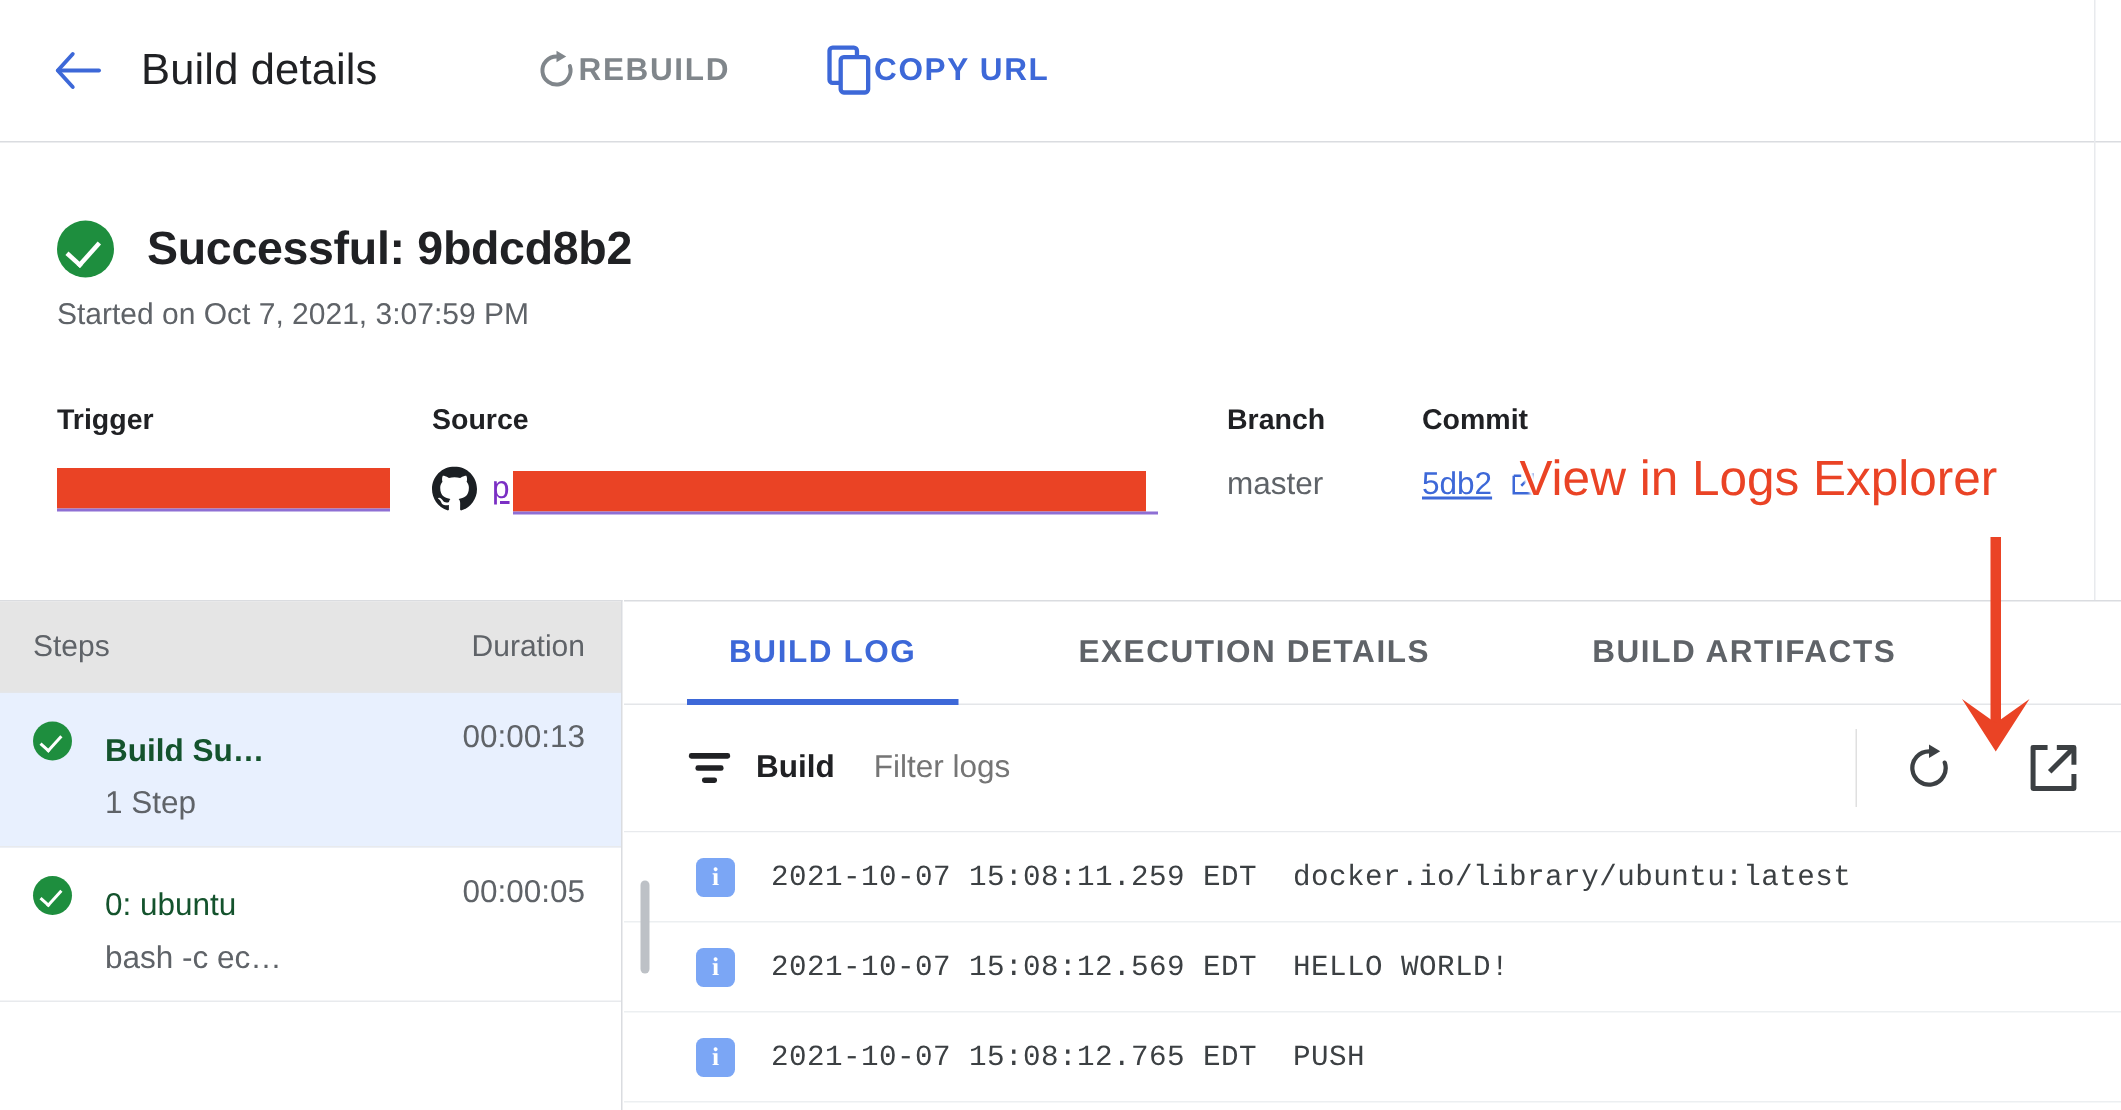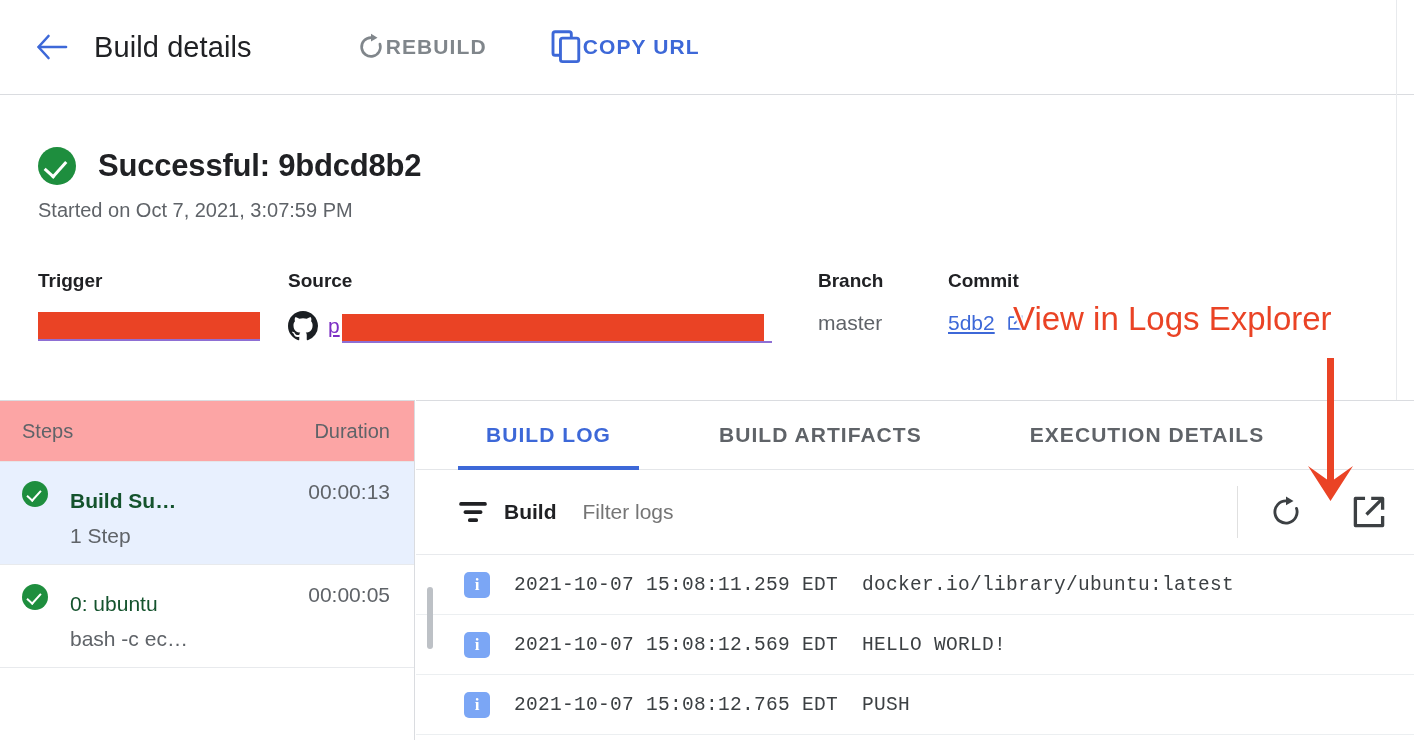--- a/index.html
+++ b/index.html
@@ -84,21 +84,21 @@
   
   .lower { position: absolute; left: 0; top: 400px; width: 1414px; height: 340px; }
 
   
   .steps-panel {
     position: absolute; left: 0; top: 0; width: 415px; height: 340px;
     border-top: 1px solid #dadce0; border-right: 1px solid #dadce0;
     background: #fff;
   }
   .steps-head {
-    height: 61px; background: #fca5a5; border-bottom: 1px solid #e4e6e9;
+    height: 61px; background: #e5e5e5; border-bottom: 1px solid #e4e6e9;
     display: flex; align-items: center; padding: 0 24px 0 22px;
     justify-content: space-between;
   }
   .steps-head span { font-size: 20px; color: #5f6368; }
   .step-row {
     display: flex; align-items: flex-start; padding: 16px 24px 16px 22px;
     border-bottom: 1px solid #e8eaed; cursor: pointer; position: relative;
   }
   .step-row.selected { background: #e8f0fe; }
   .step-ok {
@@ -300,22 +300,22 @@
           <div class="step-sub">bash -c ec…</div>
         </div>
         <div class="step-dur">00:00:05</div>
       </div>
     </div>
 
     <div class="log-panel">
 
       <div class="tabs">
         <div class="tab active">BUILD LOG</div>
+        <div class="tab" style="margin-left:52px;">EXECUTION DETAILS</div>
         <div class="tab" style="margin-left:52px;">BUILD ARTIFACTS</div>
-        <div class="tab" style="margin-left:52px;">EXECUTION DETAILS</div>
       </div>
 
       <div class="filterbar">
         <svg width="30" height="24" viewBox="0 0 24 18">
           <rect x="1" y="1" width="22" height="3" rx="1.3" fill="#202124"></rect>
           <rect x="4.5" y="7.5" width="15" height="3" rx="1.3" fill="#202124"></rect>
           <rect x="8" y="14" width="8" height="3" rx="1.3" fill="#202124"></rect>
         </svg>
         <span class="filter-label">Build</span>
         <input class="filter-input" type="text" placeholder="Filter logs" style="">

